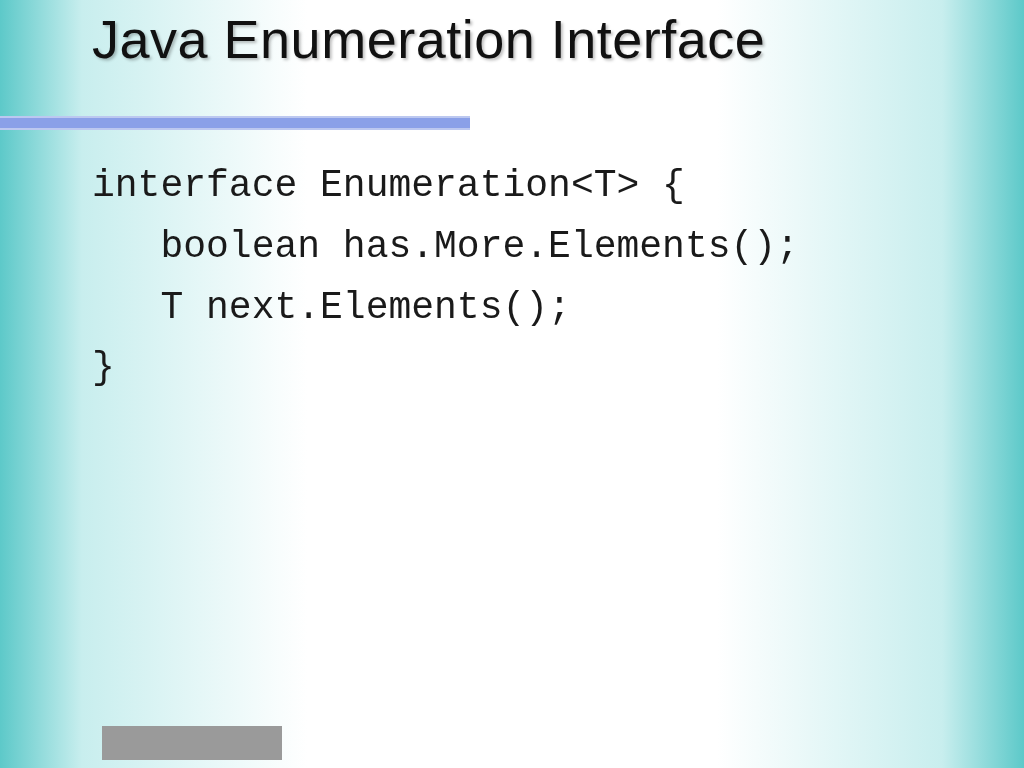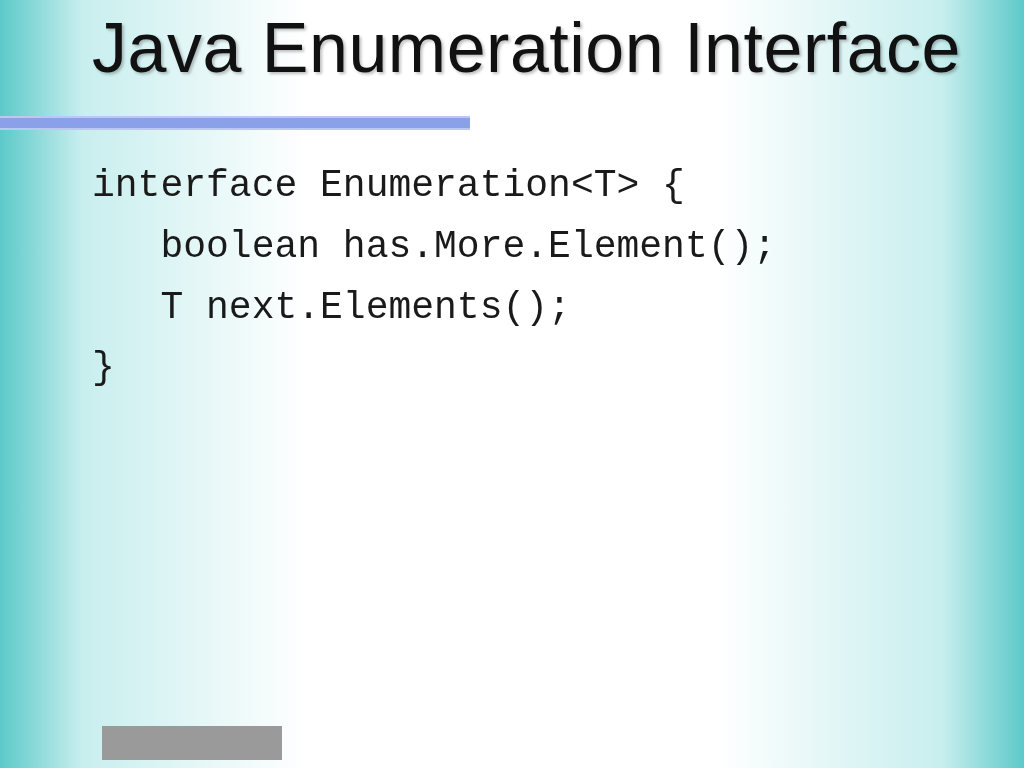--- a/index.html
+++ b/index.html
@@ -20,21 +20,21 @@
       #c8eeee 8%,
       #ffffff 30%,
       #ffffff 70%,
       #c8eeee 92%,
       #5dc9c9 100%);
   }
   .title {
     position: absolute;
     left: 92px;
     top: 8px;
-    font-size: 70px;
+    font-size: 54px;
     font-weight: 400;
     color: #111;
     letter-spacing: 0.5px;
     text-shadow: 2px 2px 3px rgba(0,0,0,0.25);
     white-space: nowrap;
   }
   .hr-blue {
     position: absolute;
     left: 0;
     top: 116px;
@@ -67,19 +67,19 @@
 </head>
 <body>
 
 <div class="slide">
 
   <div class="title">Java Enumeration Interface</div>
 
   <div class="hr-blue"></div>
 
   <div class="code"><span>interface Enumeration&lt;T&gt; {</span>
-<span>   boolean has.More.Element();</span>
+<span>   boolean has.More.Elements();</span>
 <span>   T next.Elements();</span>
 <span>}</span></div>
 
   <div class="footer-bar"></div>
 
 </div>
 
 </body></html>

